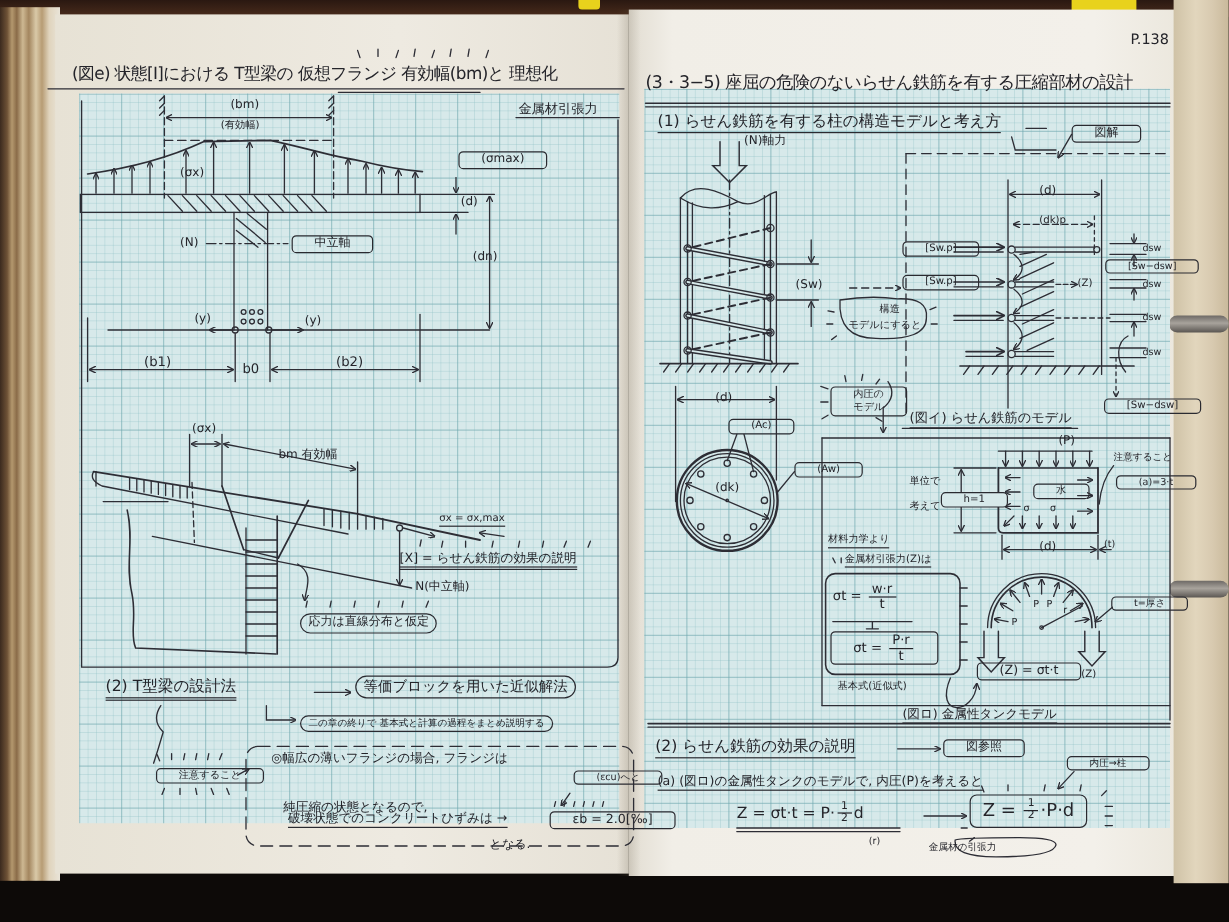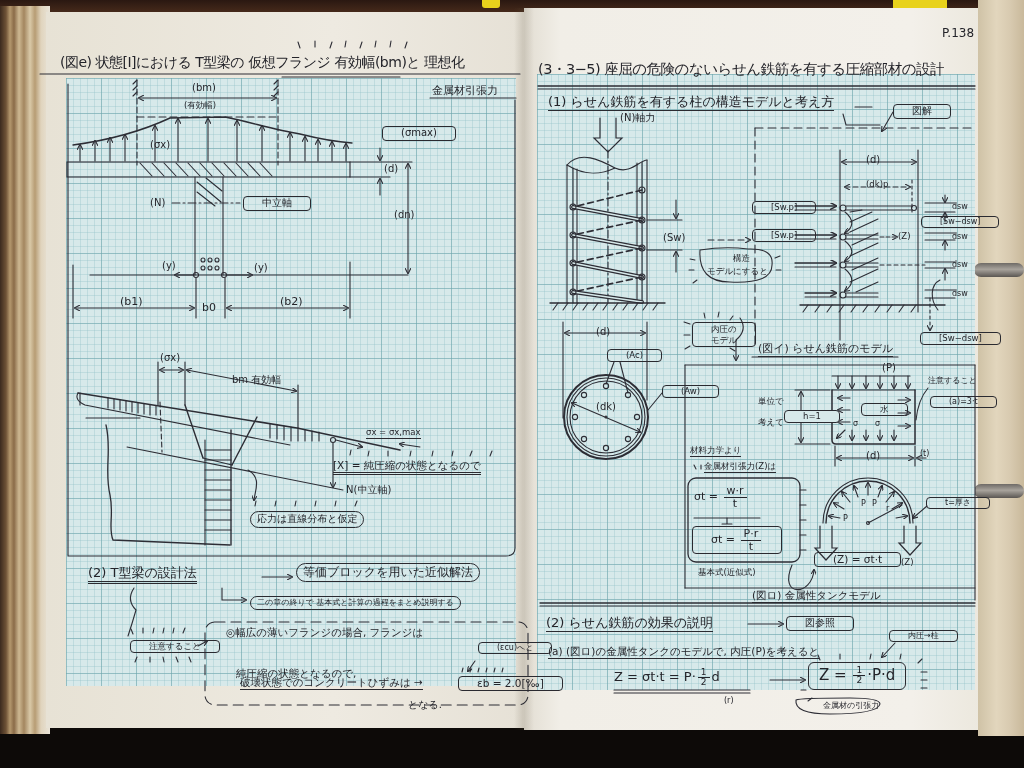--- a/index.html
+++ b/index.html
@@ -387,21 +387,21 @@
   <span class="lbl" style="left:254px;top:263px;">(y)</span>
   <span class="lbl" style="left:120px;top:296px;font-size:11px;">(b1)</span>
   <span class="lbl" style="left:202px;top:302px;font-size:11px;">b0</span>
   <span class="lbl" style="left:280px;top:296px;font-size:11px;">(b2)</span>
 </div>
 
 <div>
   <span class="lbl" style="left:160px;top:353px;">(σx)</span>
   <span class="lbl" style="left:232px;top:375px;">bm 有効幅</span>
   <span class="lbl ul sm" style="left:366px;top:428px;">σx = σx,max</span>
-  <span class="lbl dul" style="left:333px;top:460px;font-size:10.5px;">[X] = 純圧縮の状態となるので</span>
+  <span class="lbl dul" style="left:333px;top:460px;font-size:10.5px;">[X] = らせん鉄筋の効果の説明</span>
   <span class="lbl" style="left:346px;top:485px;">N(中立軸)</span>
   <span class="lbl pill" style="left:250px;top:511px;">応力は直線分布と仮定</span>
 </div>
 
 <div>
   <span class="lbl h-sec dul" style="left:88px;top:566px;">(2) T型梁の設計法</span>
   <span class="lbl pill" style="left:296px;top:563px;font-size:12px;">等価ブロックを用いた近似解法</span>
   <span class="lbl pill xs" style="left:250px;top:596px;">二の章の終りで 基本式と計算の過程をまとめ説明する</span>
   <span class="lbl box sm" style="left:130px;top:640px;">注意すること</span>
   <span class="lbl" style="left:226px;top:627px;font-size:10.5px;">◎幅広の薄いフランジの場合, フランジは</span>
@@ -502,14 +502,14 @@
       </span><span>d</span>
   </span>
   <span class="lbl xs" style="left:724px;top:697px;">(r)</span>
   <span class="lbl box" style="left:808px;top:662px;font-size:15px;padding:3px 10px;border-radius:6px;">
     <span>Z =</span>
     <span class="frac" style="font-size:9px;">
         <span class="num">1</span>
         <span class="den">2</span>
       </span><span>·P·d</span>
   </span>
-  <span class="lbl xs" style="left:823px;top:702px;">金属材の引張力</span>
+  <span class="lbl xs" style="left:774px;top:702px;">金属材の引張力</span>
 </div>
 
 </body></html>

